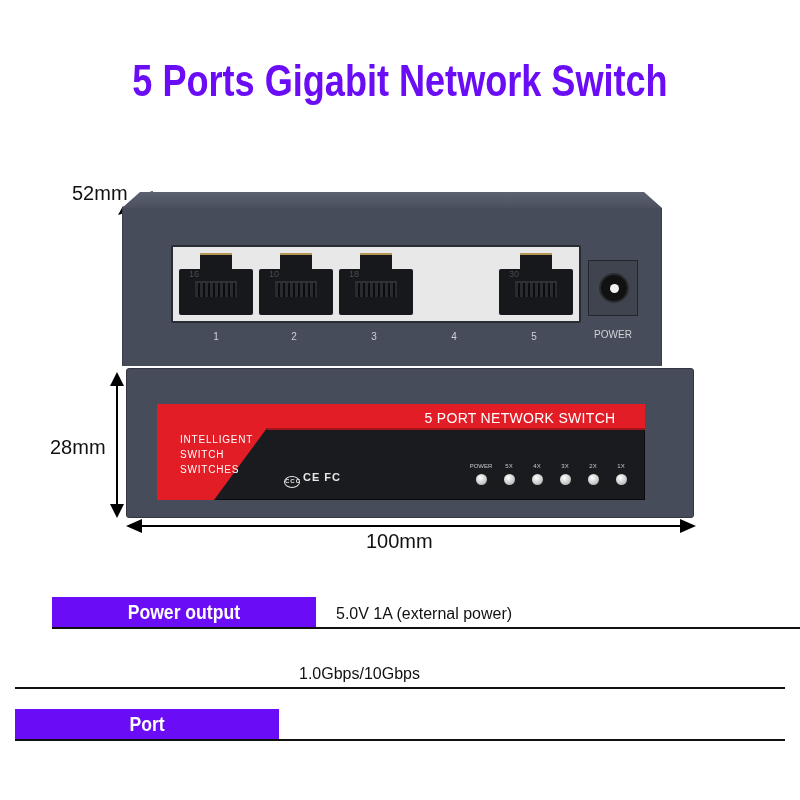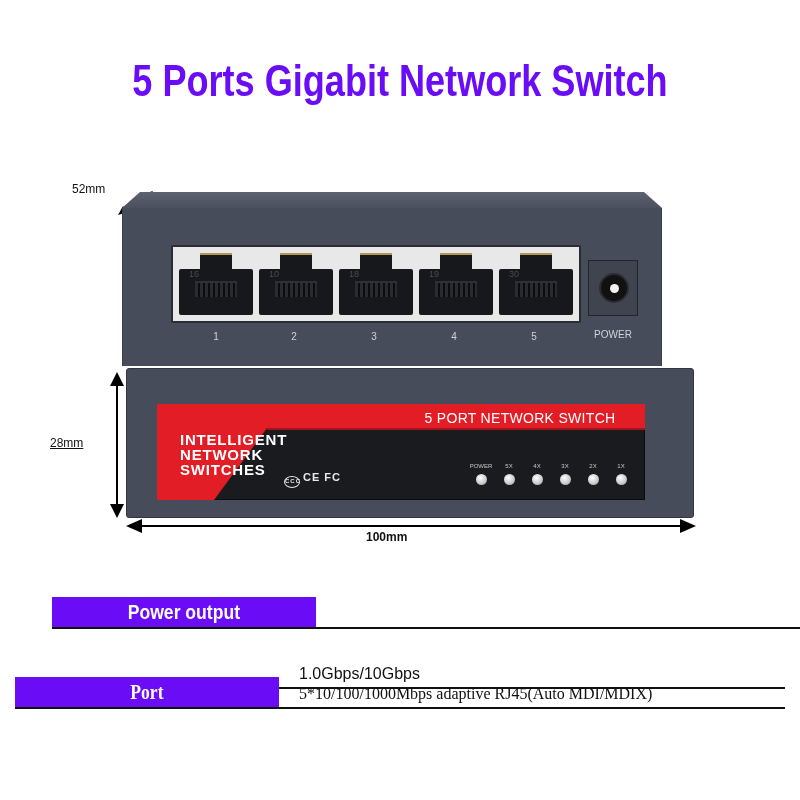--- a/index.html
+++ b/index.html
@@ -84,43 +84,43 @@
   }
   .red-line {
     position: absolute; left: 267px; top: 428px; width: 378px; height: 2px;
     background: #a3151b;
   }
   .panel-title {
     position: absolute; left: 400px; top: 410px; width: 240px; text-align: center;
     font-size: 14px; font-weight: normal; color: #ffffff; letter-spacing: 0.3px;
   }
   .panel-brand {
-    position: absolute; left: 180px; top: 432px; font-size: 15px; line-height: 15px;
-    font-weight: bold; color: #ffffff; letter-spacing: 0.8px;
+    position: absolute; left: 180px; top: 432px; font-size: 10px; line-height: 15px;
+    font-weight: normal; color: #ffffff; letter-spacing: 0.8px;
   }
   .cert {
     position: absolute; left: 284px; top: 471px; font-size: 11px; font-weight: bold;
     color: #e8e8e8; letter-spacing: 1px;
   }
   .cert .ccc {
     display: inline-block; width: 16px; height: 12px; border: 1.5px solid #e8e8e8;
     border-radius: 50%; vertical-align: -2px; margin-right: 3px; font-size: 6px;
     text-align: center; line-height: 9px;
   }
   .led-label {
     position: absolute; top: 463px; font-size: 6px; color: #c8c8c8; width: 30px;
     text-align: center;
   }
   .led {
     position: absolute; top: 474px; width: 11px; height: 11px; border-radius: 50%;
     background: radial-gradient(circle at 40% 35%, #ffffff, #c8c8c8 60%, #8d8d8d);
   }
 
   
-  .dim-text { position: absolute; font-size: 12px; color: #111; font-family: "Liberation Sans", sans-serif; }
+  .dim-text { position: absolute; font-size: 20px; color: #111; font-family: "Liberation Sans", sans-serif; }
   .dim-line { position: absolute; background: #000; }
 
   
   .spec-row { position: absolute; left: 15px; width: 770px; height: 32px; }
   .spec-label {
     position: absolute; left: 0; top: 0; width: 264px; height: 30px;
     background: #6a0cf5; color: #ffffff; font-weight: bold; font-size: 20px;
     text-align: center; line-height: 30px; white-space: nowrap; overflow: hidden;
   }
   .spec-label span { display: inline-block; transform: scaleX(0.88); }
@@ -159,62 +159,56 @@
       <div class="jack"></div>
       <div class="pins"></div>
     <div class="num">10</div>
   </div>
   <div class="port" style="left:166px;">
     <div class="tab"></div>
       <div class="jack"></div>
       <div class="pins"></div>
     <div class="num">18</div>
   </div>
-  <div class="port" style="left:246px;">
-    <div class="tab"></div>
-      <div class="jack"></div>
-      <div class="pins"></div>
-    <div class="num">19</div>
-  </div>
   <div class="port" style="left:326px;">
     <div class="tab"></div>
       <div class="jack"></div>
       <div class="pins"></div>
     <div class="num">30</div>
   </div>
 </div>
 
 <div class="port-label" style="left:206px;">1</div>
 <div class="port-label" style="left:284px;">2</div>
 <div class="port-label" style="left:364px;">3</div>
 <div class="port-label" style="left:444px;">4</div>
 <div class="port-label" style="left:524px;">5</div>
 
 <div class="power-jack-box">
   <div class="power-jack"></div>
 </div>
 <div class="power-label">POWER</div>
 
-<div class="dim-text" style="left:50px; top:436px;text-decoration:underline;">28mm</div>
+<div class="dim-text" style="left:50px; top:436px;">28mm</div>
 <div class="dim-line" style="left:116px; top:382px; width:2px; height:126px;"></div>
 <svg style="position:absolute; left:110px; top:372px;" width="14" height="14" viewBox="0 0 14 14">
     <polygon points="7,0 0,14 14,14" fill="#000"></polygon>
   </svg>
 <svg style="position:absolute; left:110px; top:504px;" width="14" height="14" viewBox="0 0 14 14">
     <polygon points="0,0 14,0 7,14" fill="#000"></polygon>
   </svg>
 
 <div class="front-face"></div>
 <div class="front-panel"></div>
 <div class="red-strip"></div>
 <div class="red-line"></div>
 <div class="panel-title">5 PORT NETWORK SWITCH</div>
 <div class="panel-brand">
   <div>INTELLIGENT</div>
-  <div>NETWORK</div>
+  <div>SWITCH</div>
   <div>SWITCHES</div>
 </div>
 <div class="cert">
   <span class="ccc">CCC</span><span>CE FC</span>
 </div>
 
 <div class="led-label" style="left:466px;">POWER</div>
 <div class="led" style="left:476px;"></div>
 <div class="led-label" style="left:494px;">5X</div>
 <div class="led" style="left:504px;"></div>
@@ -227,29 +221,29 @@
 <div class="led-label" style="left:606px;">1X</div>
 <div class="led" style="left:616px;"></div>
 
 <div class="dim-line" style="left:134px; top:525px; width:552px; height:2px;"></div>
 <svg style="position:absolute; left:126px; top:519px;" width="16" height="14" viewBox="0 0 16 14">
     <polygon points="0,7 16,0 16,14" fill="#000"></polygon>
   </svg>
 <svg style="position:absolute; left:680px; top:519px;" width="16" height="14" viewBox="0 0 16 14">
     <polygon points="16,7 0,0 0,14" fill="#000"></polygon>
   </svg>
-<div class="dim-text" style="left:366px; top:530px;font-weight:bold;">100mm</div>
+<div class="dim-text" style="left:366px; top:530px;">100mm</div>
 
 <div class="spec-row" style="top:597px;margin-left:37px;">
   <div class="spec-label"><span>Power output</span></div>
+  <div class="spec-value">5.0V 1A (external power)</div>
   <div class="spec-rule"></div>
 </div>
 
 <div class="spec-row" style="top:657px;">
   <div class="spec-value">1.0Gbps/10Gbps</div>
   <div class="spec-rule"></div>
 </div>
 
-<div class="spec-row" style="top:677px;font-family:Liberation Serif, serif;">
+<div class="spec-row" style="top:709px;">
   <div class="spec-label"><span>Port</span></div>
-  <div class="spec-value">5*10/100/1000Mbps adaptive RJ45(Auto MDI/MDIX)</div>
   <div class="spec-rule"></div>
 </div>
 
 </body></html>

